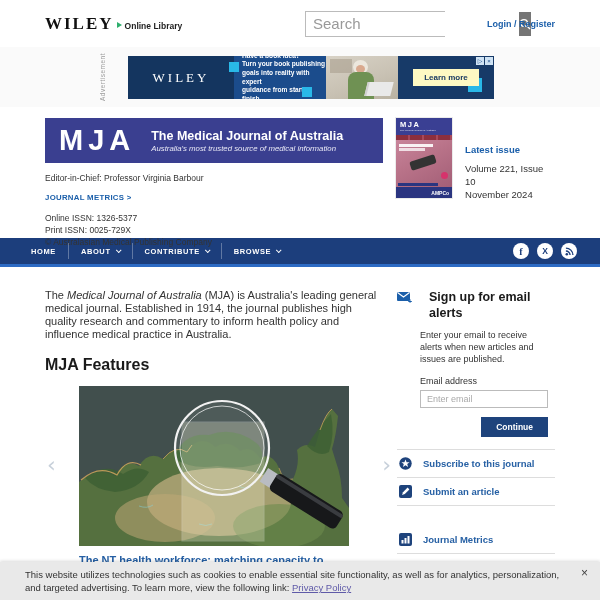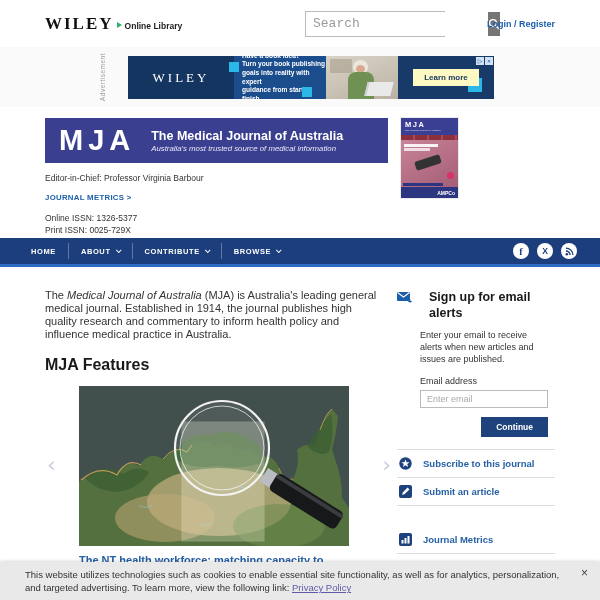--- a/index.html
+++ b/index.html
@@ -8,22 +8,22 @@
 
   
   .topbar { height:47px; display:flex; align-items:center; padding:0 45px; background:#fff; }
   .wiley-logo { display:flex; align-items:baseline; gap:3px; cursor:pointer; }
   .wiley-word { font-family:"Liberation Serif", serif; font-weight:bold; font-size:17px;
     letter-spacing:2px; color:#111; }
   .wiley-dot { width:0; height:0; border-left:5px solid #2eaf6d; border-top:3px solid transparent;
     border-bottom:3px solid transparent; display:inline-block; position:relative; top:-1px; }
   .wiley-suffix { font-size:8.5px; font-weight:bold; color:#222; }
   .search-wrap { margin-left:auto; margin-right:42px; display:flex; border:1px solid #bbb; height:26px; width:140px; }
-  .search-input { border:0; outline:none; flex:1; padding:0 7px; font-size:13px; color:#333;
-    font-family:Liberation Mono, monospace; }
+  .search-input { border:0; outline:none; flex:1; padding:0 7px; font-size:15px; color:#333;
+    font-family:Liberation Sans, sans-serif; }
   .search-input::placeholder { color:#999; }
   .search-btn { width:27px; background:#757575; border:0; display:flex; align-items:center;
     justify-content:center; cursor:pointer; }
   .login-link { font-size:9px; font-weight:bold; color:#1b5faa; text-decoration:none; cursor:pointer; }
 
   
   .ad-strip { height:60px; background:#fafafa; position:relative; }
   .ad-side-label { position:absolute; left:99px; top:50%; transform:translateY(-50%) rotate(180deg);
     writing-mode:vertical-rl; font-size:6.5px; color:#9a9a9a; letter-spacing:.5px; }
   .ad-banner { position:absolute; left:128px; top:9px; width:366px; height:43px; display:flex;
@@ -202,37 +202,43 @@
       <div>
         <div class="mja-title">The Medical Journal of Australia</div>
         <div class="mja-tagline">Australia's most trusted source of medical information</div>
       </div>
     </div>
     <div class="jh-meta">
       <div>Editor-in-Chief: Professor Virginia Barbour</div>
       <a class="metrics">JOURNAL METRICS &gt;</a>
       <div>Online ISSN: 1326-5377</div>
       <div>Print ISSN: 0025-729X</div>
+      <div>© Australasian Medical Publishing Company</div>
     </div>
   </div>
   <div class="jh-right">
     <div class="cover">
       <div class="cover-top">
         <span>MJA</span>
         <small>The Medical Journal of Australia</small>
       </div>
       <div class="cover-stripe"></div>
       <div class="cover-photo">
         <div class="t1"></div>
         <div class="t2"></div>
         <div class="phone"></div>
         <div class="dot"></div>
         <div class="bar"></div>
       </div>
       <div class="cover-bottom">AMPCo</div>
+    </div>
+    <div class="latest">
+      <a class="latest-link">Latest issue</a>
+      <div>Volume 221, Issue 10</div>
+      <div>November 2024</div>
     </div>
   </div>
 </div>
 
 <div class="nav">
   <div class="nav-items">
     <div class="nav-item">
       <span>HOME</span>
     </div>
     <div class="nav-item">

